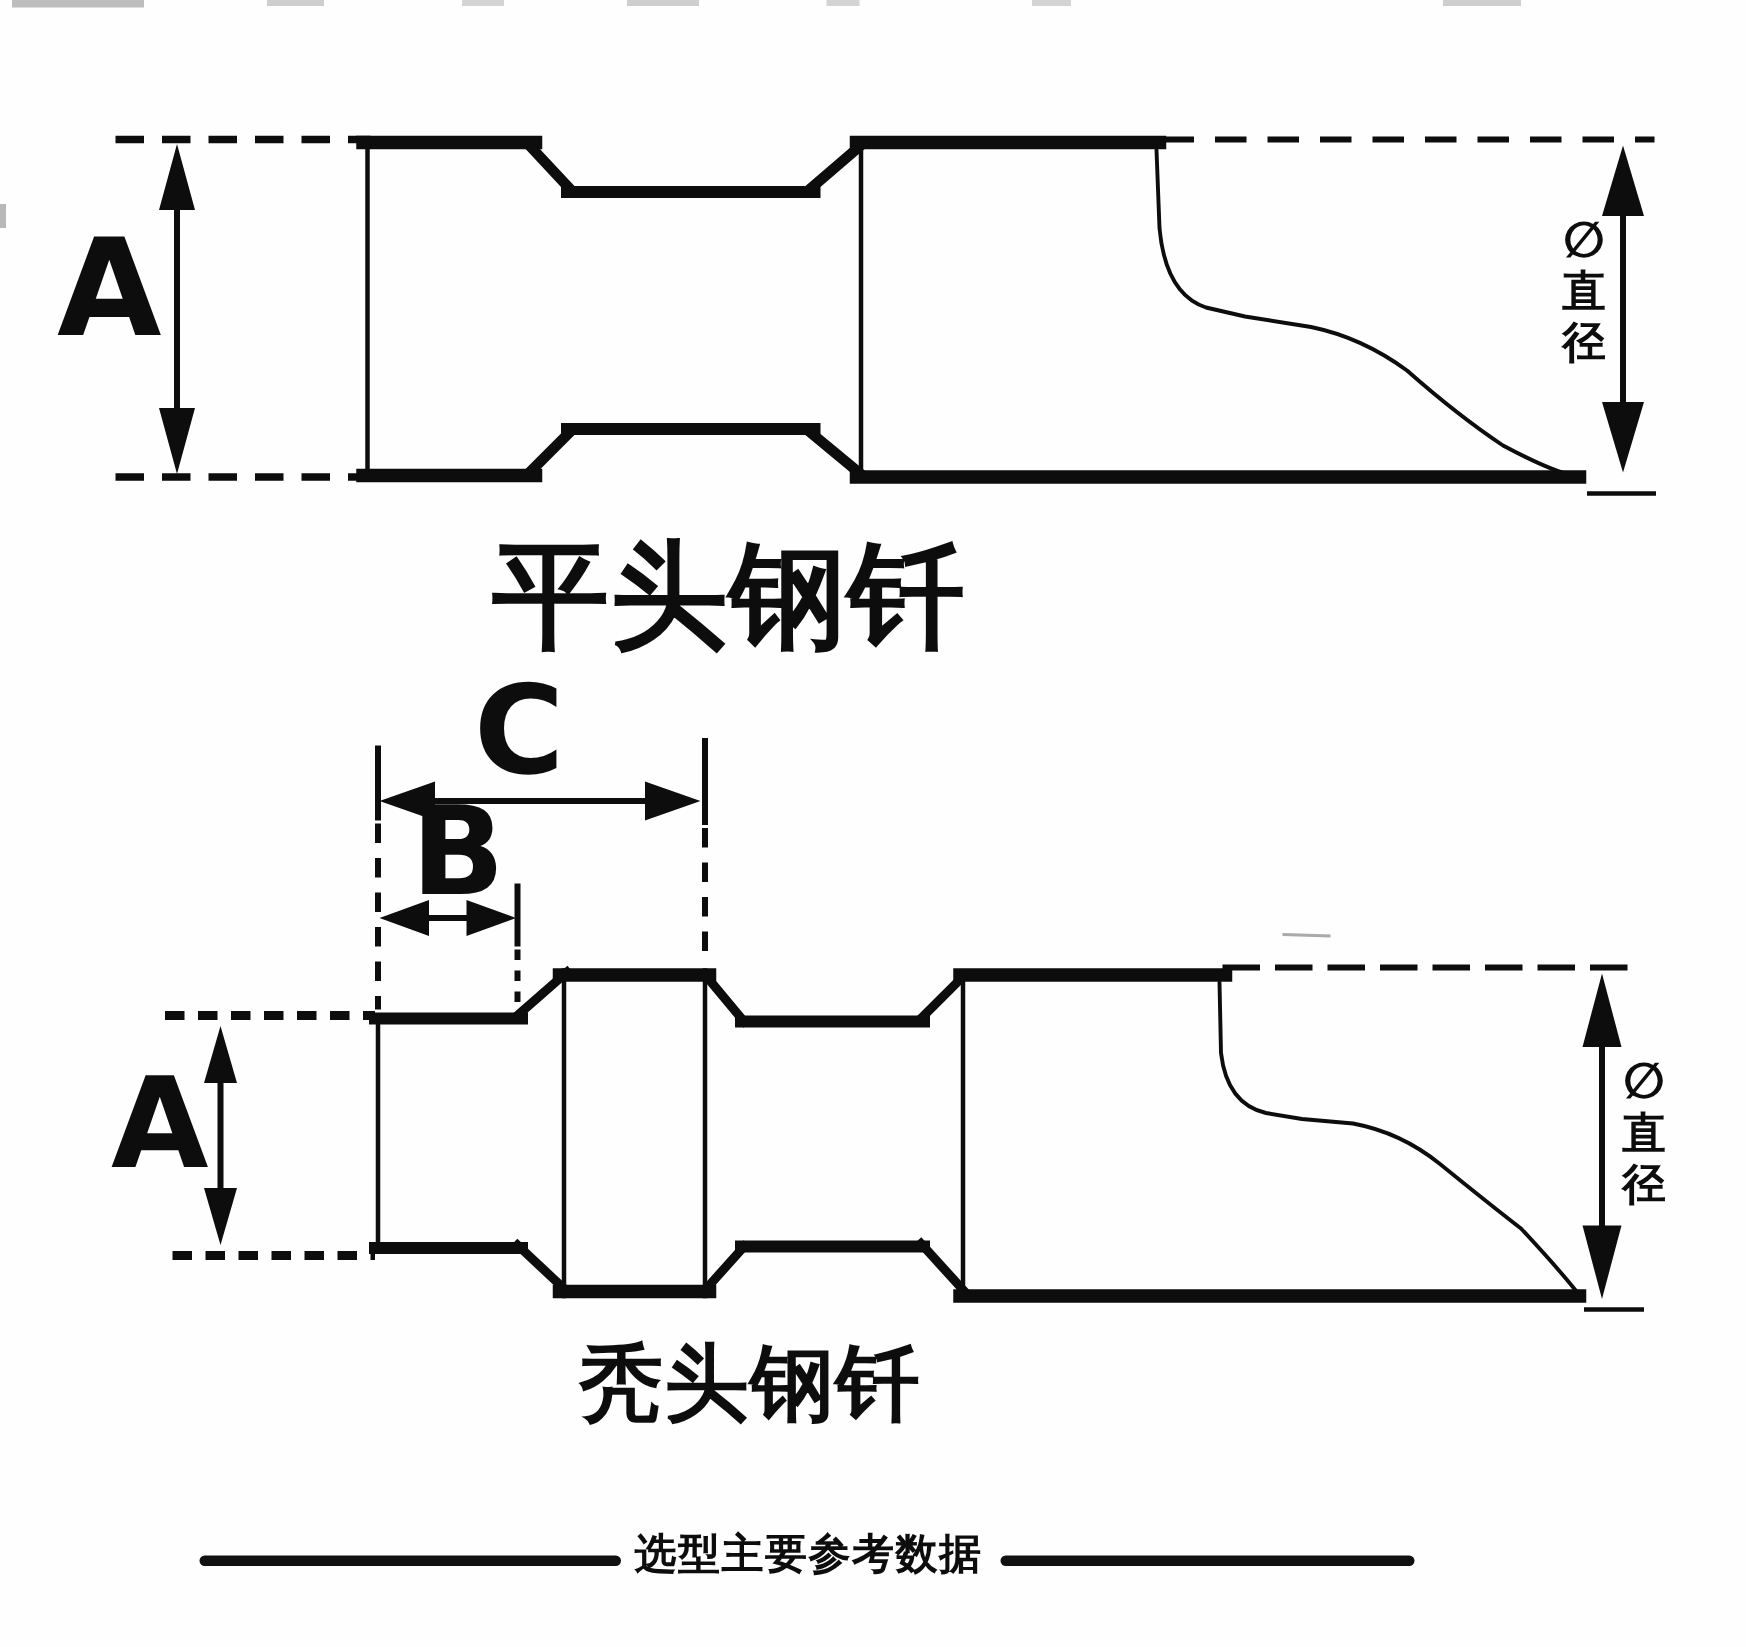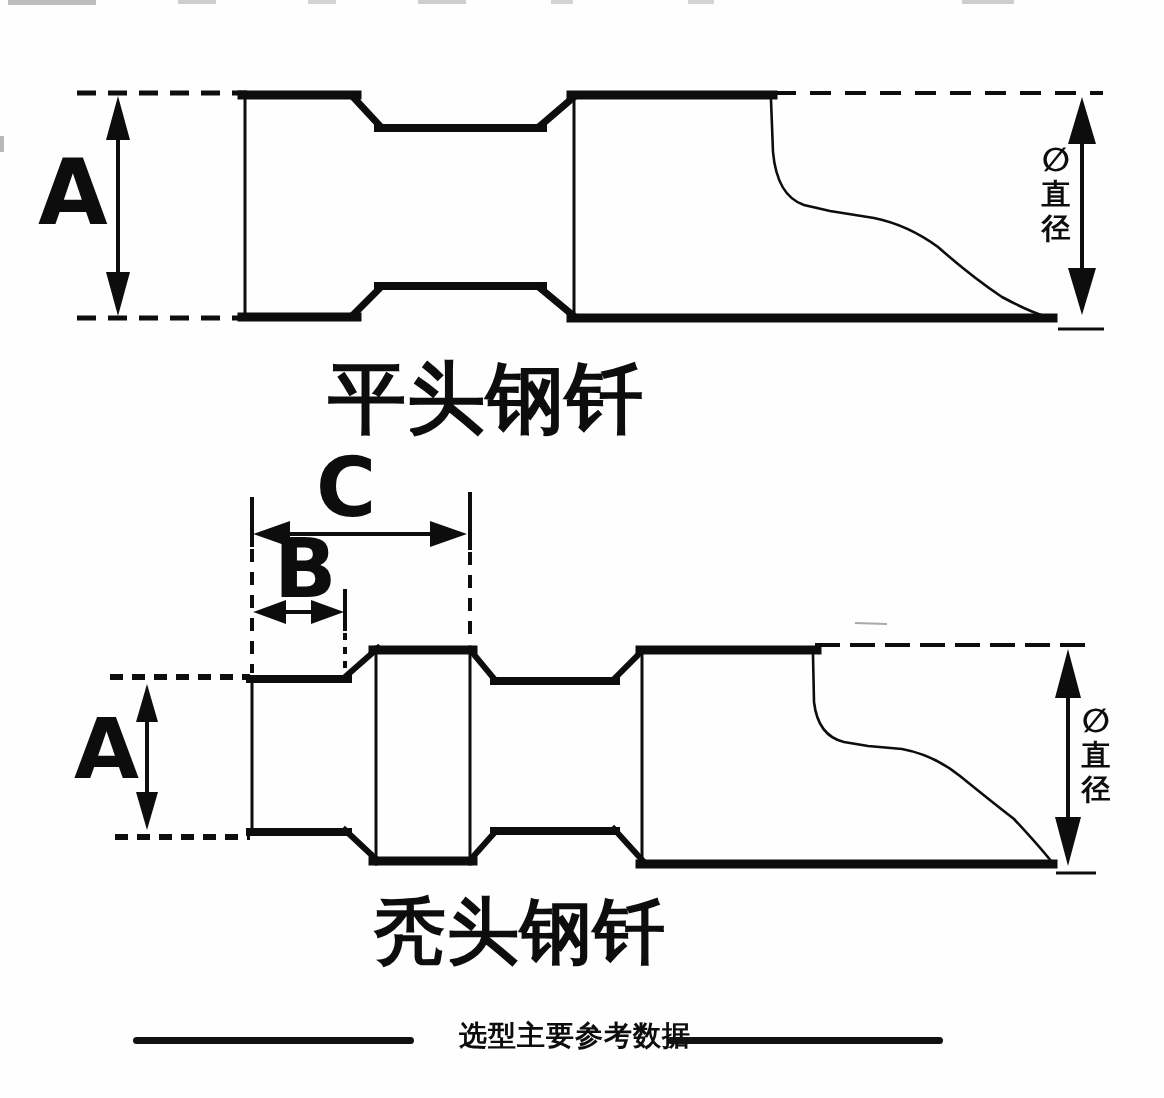--- a/index.html
+++ b/index.html
@@ -43,21 +43,20 @@
     border-radius:4px;
   }
   .sep-text{
     position:absolute;
     font-size:28px;
     font-weight:bold;
     color:#0d0d0d;
     letter-spacing:1px;
     line-height:1.2;
     white-space:nowrap;
-    margin-left:36px;
   }
   .artifact{position:absolute;background:#888;}
 </style>
 </head>
 <body>
 
 <div id="stage">
 
   <div class="artifact" style="left:8px;top:0;width:88px;height:5px;opacity:.55"></div>
   <div class="artifact" style="left:178px;top:0;width:38px;height:4px;opacity:.4"></div>
@@ -191,19 +190,19 @@
   <span class="letter" style="left:274px;top:528px;font-size:82px;">B</span>
 
   <span class="letter" style="left:74px;top:707px;font-size:84px;">A</span>
 
   <div class="dia-col" style="left:1073px;top:704px;">
     <span class="sym">∅</span>
     <span class="ch">直</span>
     <span class="ch">径</span>
   </div>
 
-  <div class="title" style="left:374px;top:873px;font-size:72px;">秃头钢钎</div>
+  <div class="title" style="left:386px;top:873px;font-size:56px;">秃头钢钎</div>
 
   <div class="sep-line" style="left:133px;top:1037px;width:281px;"></div>
   <div class="sep-text" style="left:423px;top:1019px;">选型主要参考数据</div>
   <div class="sep-line" style="left:667px;top:1037px;width:276px;"></div>
 
 </div>
 
 </body></html>

